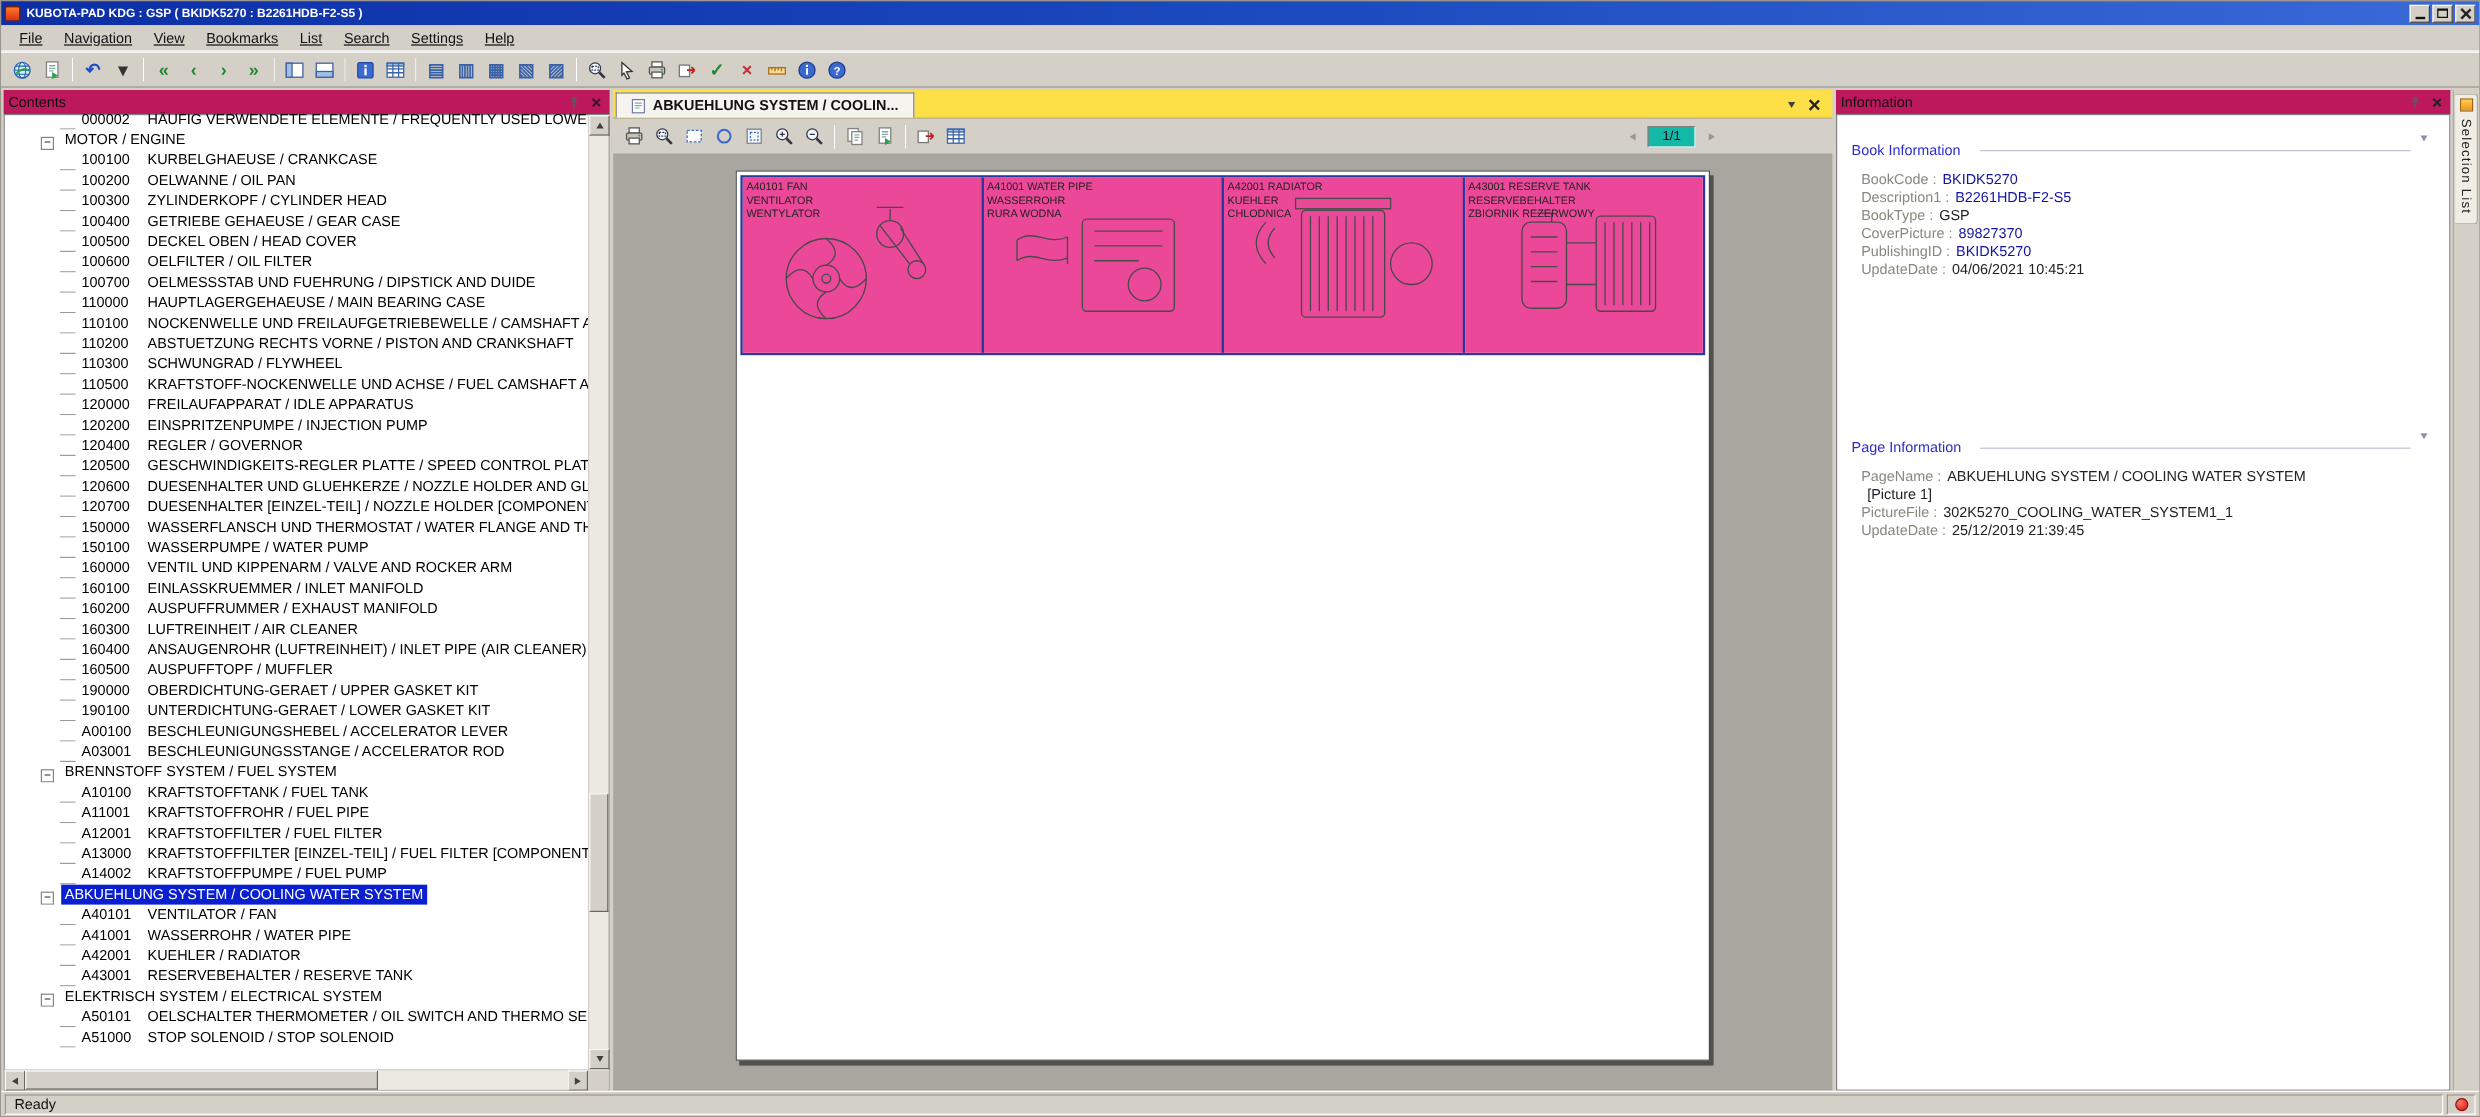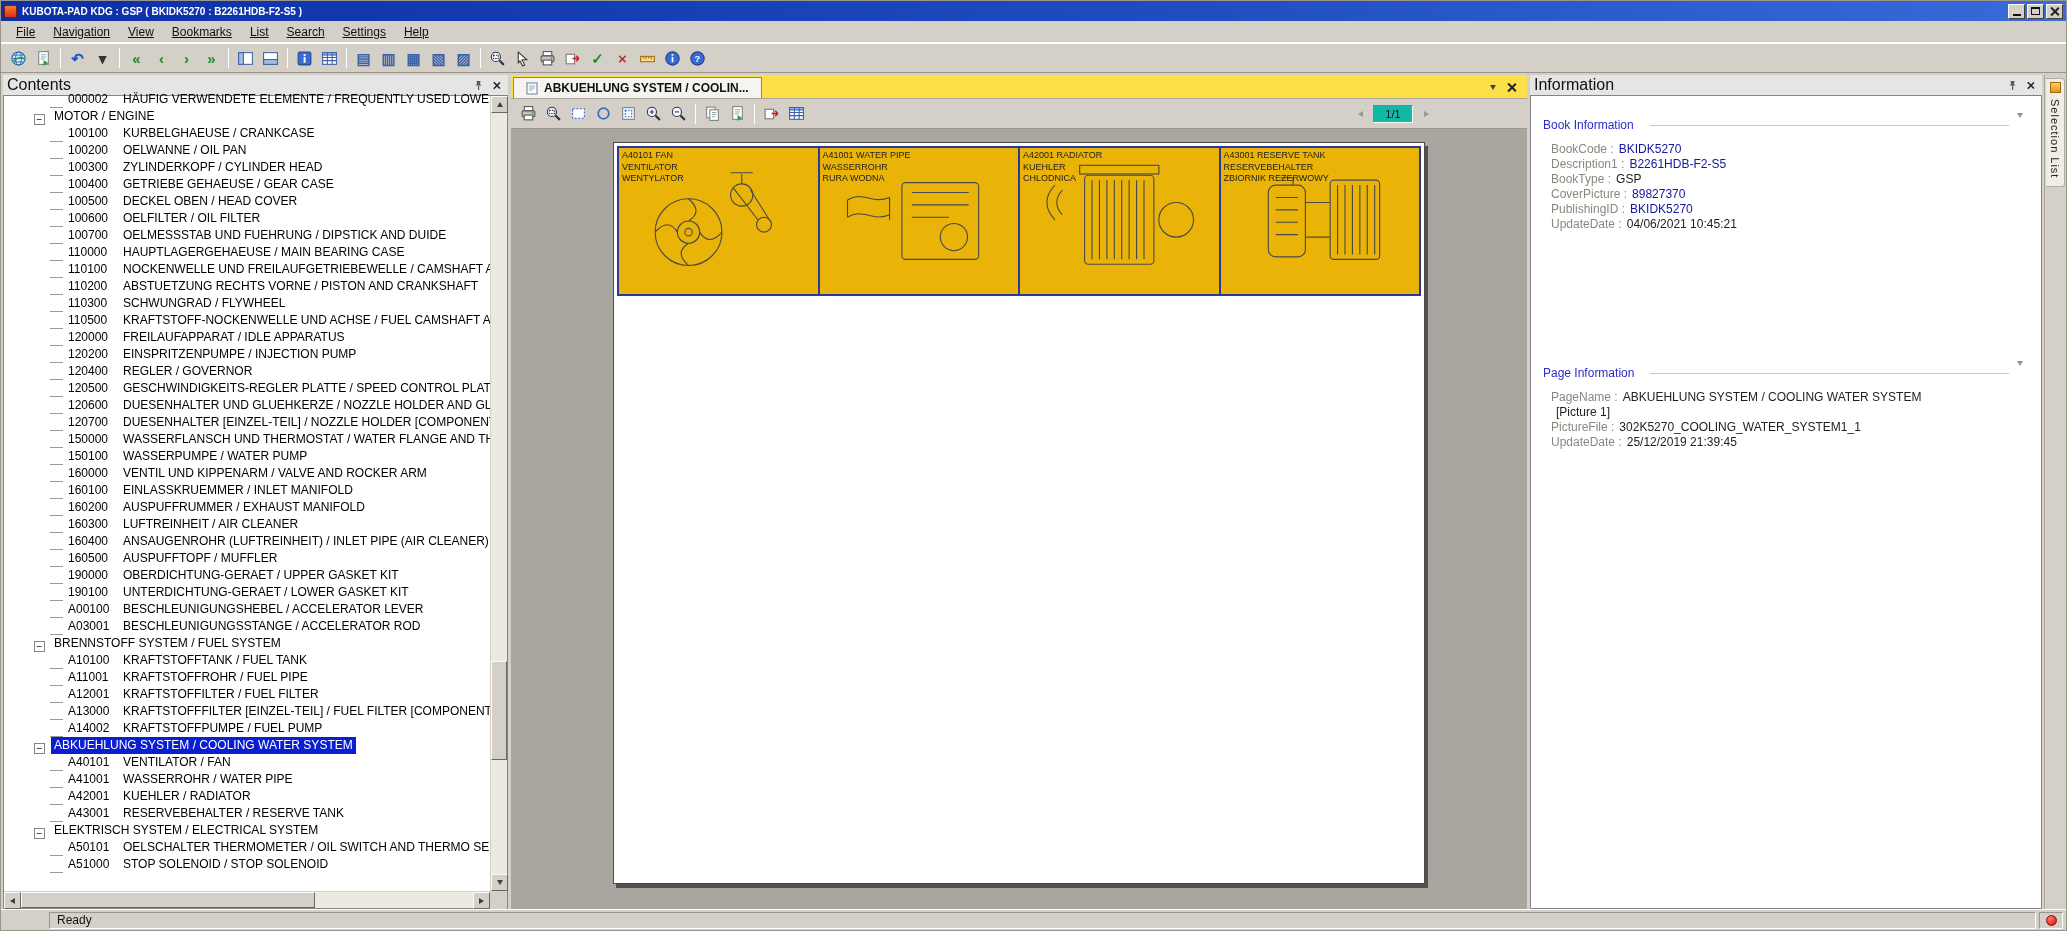--- a/index.html
+++ b/index.html
@@ -26,21 +26,21 @@
   .tbtn{width:25px;height:24px;display:flex;align-items:center;justify-content:center;border:1px solid transparent;}
   .tbtn svg{width:17px;height:17px;}
   .tbtn span{font-size:15px;line-height:1;}
   .tsep{width:1px;height:20px;background:#9a968e;border-right:1px solid #fff;margin:0 4px;flex:none;}
 
   
   .main{flex:1;display:flex;min-height:0;padding:2px 0 0 2px;}
 
   .panel-left{width:505px;flex:none;display:flex;flex-direction:column;min-height:0;margin-right:3px;}
   .panel-right{width:512px;flex:none;display:flex;flex-direction:column;min-height:0;margin-left:3px;}
-  .panel-header{height:20px;flex:none;display:flex;align-items:center;font-size:16px;padding:0 4px;background:#e5e5e5;color:#111;}
+  .panel-header{height:20px;flex:none;display:flex;align-items:center;font-size:12px;padding:0 4px;background:#be185d;color:#111;}
   .ph-title{flex:1;}
   .ph-icons{display:flex;align-items:center;gap:3px;}
   .phbtn{width:15px;height:14px;display:flex;align-items:center;justify-content:center;}
   .phbtn .x-ico{transform:scale(.8);}
 
   
   .tree-outer{flex:1;display:flex;flex-direction:column;min-height:0;border:1px solid #848484;background:#fff;}
   .tree-scroll{flex:1;display:flex;min-height:0;}
   .tree-rows{flex:1;overflow:hidden;padding-top:0;margin-top:-5px;}
   .trow{height:17px;line-height:17px;display:flex;align-items:flex-end;white-space:nowrap;font-size:12px;color:#000;overflow:hidden;}
@@ -75,21 +75,21 @@
   .tab-icon svg{width:12px;height:13px;display:block;}
   .tab-ctrls{margin-left:auto;display:flex;align-items:center;gap:4px;padding:0 4px 4px 0;}
   .tcbtn{width:15px;height:14px;display:flex;align-items:center;justify-content:center;}
   .viewer-toolbar{height:30px;flex:none;display:flex;align-items:center;background:#d4d0c8;border-bottom:1px solid #9a968e;padding:0 5px;}
   .pagenav{margin-left:auto;display:flex;align-items:center;gap:5px;margin-right:88px;}
   .pgbtn{width:16px;height:16px;display:flex;align-items:center;justify-content:center;}
   .pagebox{width:40px;height:18px;background:#14b8a6;border:1px solid;border-color:#808080 #fff #fff #808080;text-align:center;font-size:11px;line-height:16px;color:#111;}
   .canvas{flex:1;min-height:0;background:#a9a69f;overflow:hidden;}
   .page{width:812px;height:742px;margin:13px auto 0;background:#fff;border:1px solid #4a4a4a;box-shadow:3px 4px 0 rgba(25,25,25,.6);padding:3px;}
   .thumbstrip{height:150px;border:2px solid #2a3a9c;display:flex;}
-  .thumb{flex:1;position:relative;border-right:2px solid #2a3a9c;overflow:hidden;background:#eab308;}
+  .thumb{flex:1;position:relative;border-right:2px solid #2a3a9c;overflow:hidden;background:#ec4899;}
   .thumb:last-child{border-right:none;}
   .tlines{position:absolute;top:2px;left:3px;font-size:9px;line-height:1.3;color:#222;z-index:2;white-space:nowrap;}
   .tdraw{position:absolute;inset:0;}
   .tdraw svg{width:100%;height:100%;}
 
   
   .info-body{flex:1;min-height:0;background:#fff;border:1px solid #848484;padding:14px 10px 0 12px;font-size:12px;overflow:hidden;}
   .sec-head{display:flex;align-items:center;margin:8px 0 10px;}
   .sec-head.second{margin-top:135px;}
   .sec-title{color:var(--section-blue,#2b2bd0);flex:none;}
@@ -102,21 +102,21 @@
   .ival.accent{color:var(--accent-navy,#1414a0);}
 
   
   .edge{width:22px;flex:none;background:#d4d0c8;display:flex;flex-direction:column;align-items:center;padding-top:3px;border-left:1px solid #aca89e;margin-left:2px;}
   .edge-tab{width:19px;display:flex;flex-direction:column;align-items:center;background:#f0ede4;border:1px solid #b0ac9f;border-left:none;border-radius:0 3px 3px 0;padding:3px 0 8px;}
   .edge-icon{width:11px;height:11px;flex:none;background:linear-gradient(#ffd24a,#f09020);border:1px solid #a06818;margin-bottom:6px;}
   .edge-label{writing-mode:vertical-rl;font-size:11px;color:#222;letter-spacing:1px;}
 
   
   .statusbar{height:21px;flex:none;display:flex;align-items:center;background:#d4d0c8;border-top:1px solid #fff;padding:1px 3px;font-size:12px;}
-  .status-text{flex:1;height:17px;line-height:15px;padding:0 7px;border:1px solid;border-color:#9a968e #fff #fff #9a968e;color:#111;margin-left:45px;}
+  .status-text{flex:1;height:17px;line-height:15px;padding:0 7px;border:1px solid;border-color:#9a968e #fff #fff #9a968e;color:#111;}
   .status-dot-cell{width:24px;height:17px;margin-left:3px;border:1px solid;border-color:#9a968e #fff #fff #9a968e;display:flex;align-items:center;justify-content:center;}
   .red-dot{width:11px;height:11px;border-radius:50%;background:radial-gradient(circle at 35% 30%,#ff7a66,var(--status-red,#d01010));border:1px solid #8e0c0c;}
 </style>
 </head>
 <body>
 
 <div class="window">
 
   <div class="titlebar">
     <span class="app-icon"></span>

